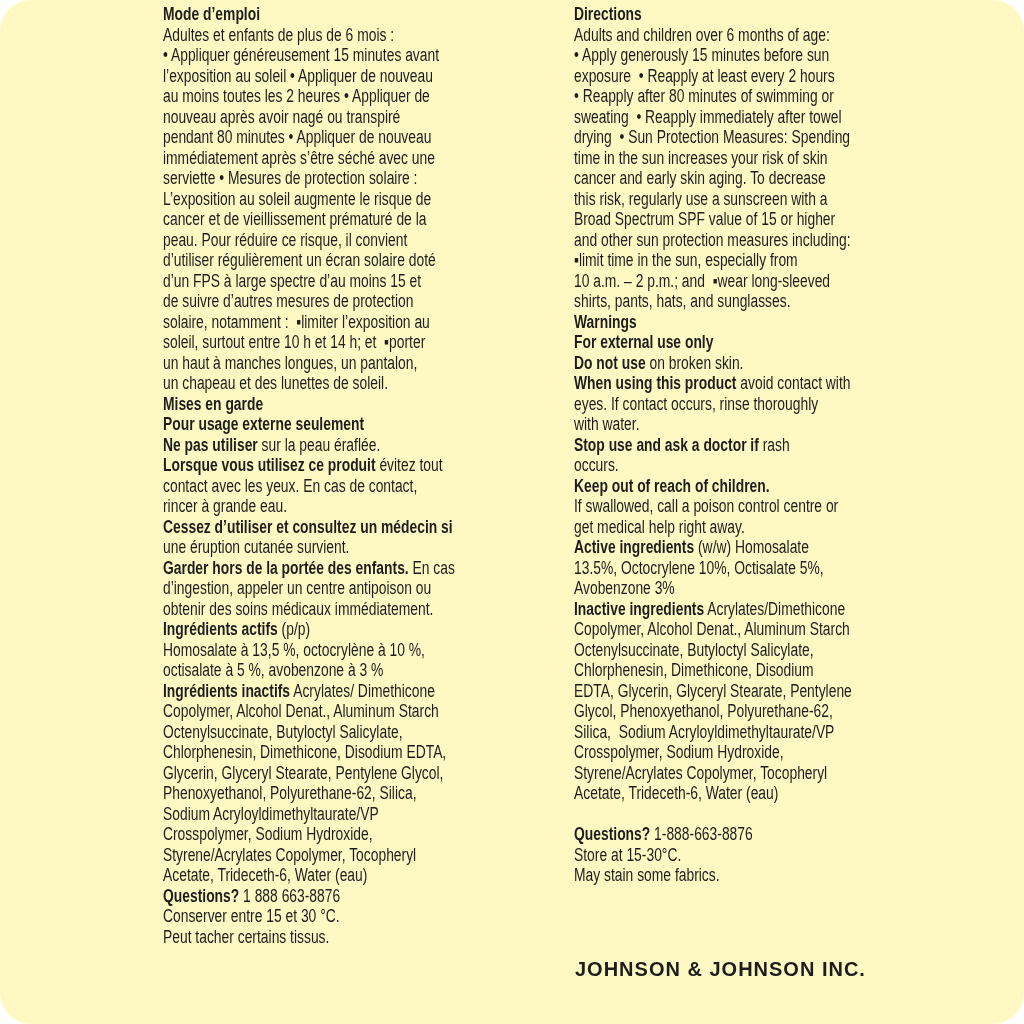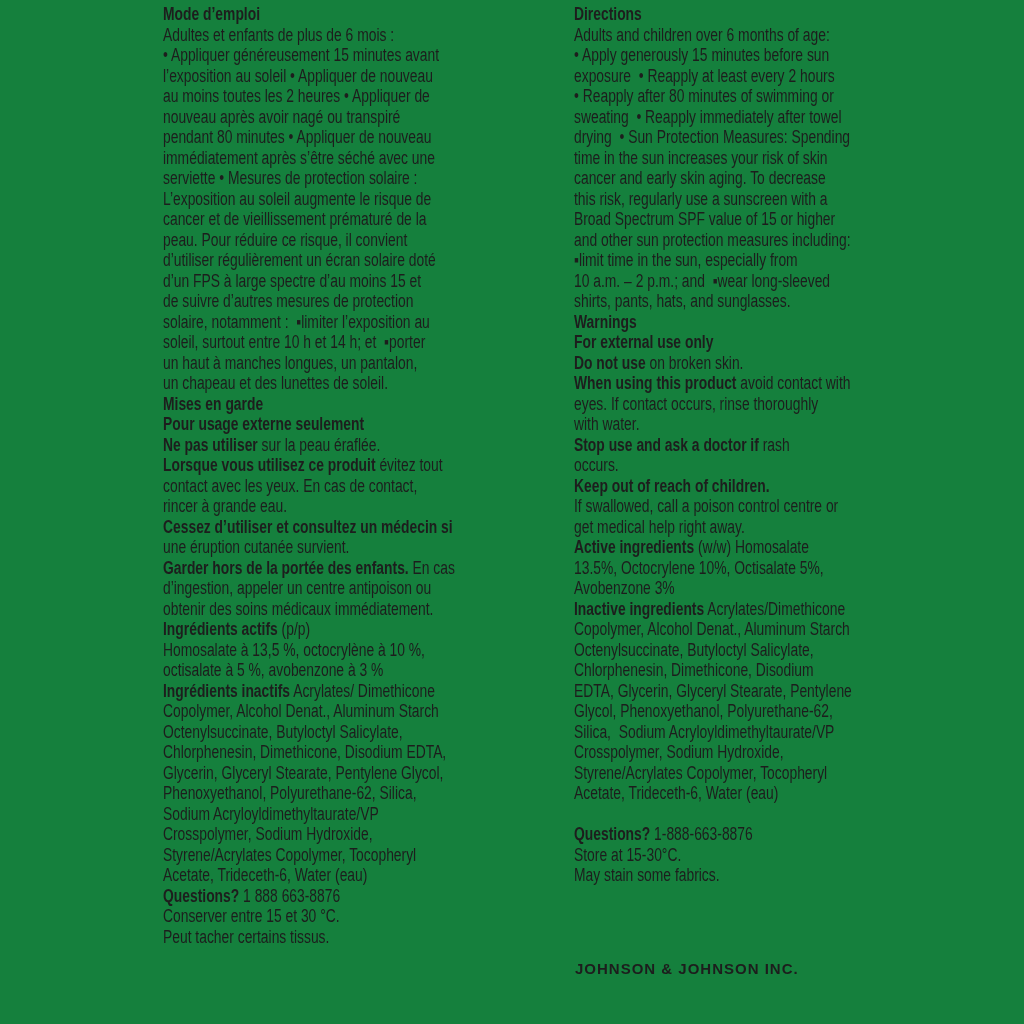--- a/index.html
+++ b/index.html
@@ -11,21 +11,22 @@
     width: 1024px;
     height: 1024px;
     background: #ffffff;
     color: #1d1d1d;
     font-family: "Liberation Sans", sans-serif;
     overflow: hidden;
   }
   .label-panel {
     position: absolute;
     inset: 0;
-    background: #15803d;
+    background: #fef9c3;
+    border-radius: 31px;
   }
   
   .col {
     position: absolute;
     top: 4px;
     width: 470px;
     font-size: 18px;
     line-height: 20.5px;
     transform: scaleX(0.77);
     transform-origin: 0 0;
@@ -43,21 +44,21 @@
   .company {
     position: absolute;
     left: 575px;
     top: 916px;
     font-size: 17.5px;
     line-height: 20.5px;
     letter-spacing: 0.5px;
     white-space: pre-wrap;
   }
   .company-name {
-    font-size: 15px;
+    font-size: 20px;
     font-weight: bold;
     line-height: 24px;
     letter-spacing: 1px;
   }
 </style>
 </head>
 <body>
 
 <div class="label-panel">
 

